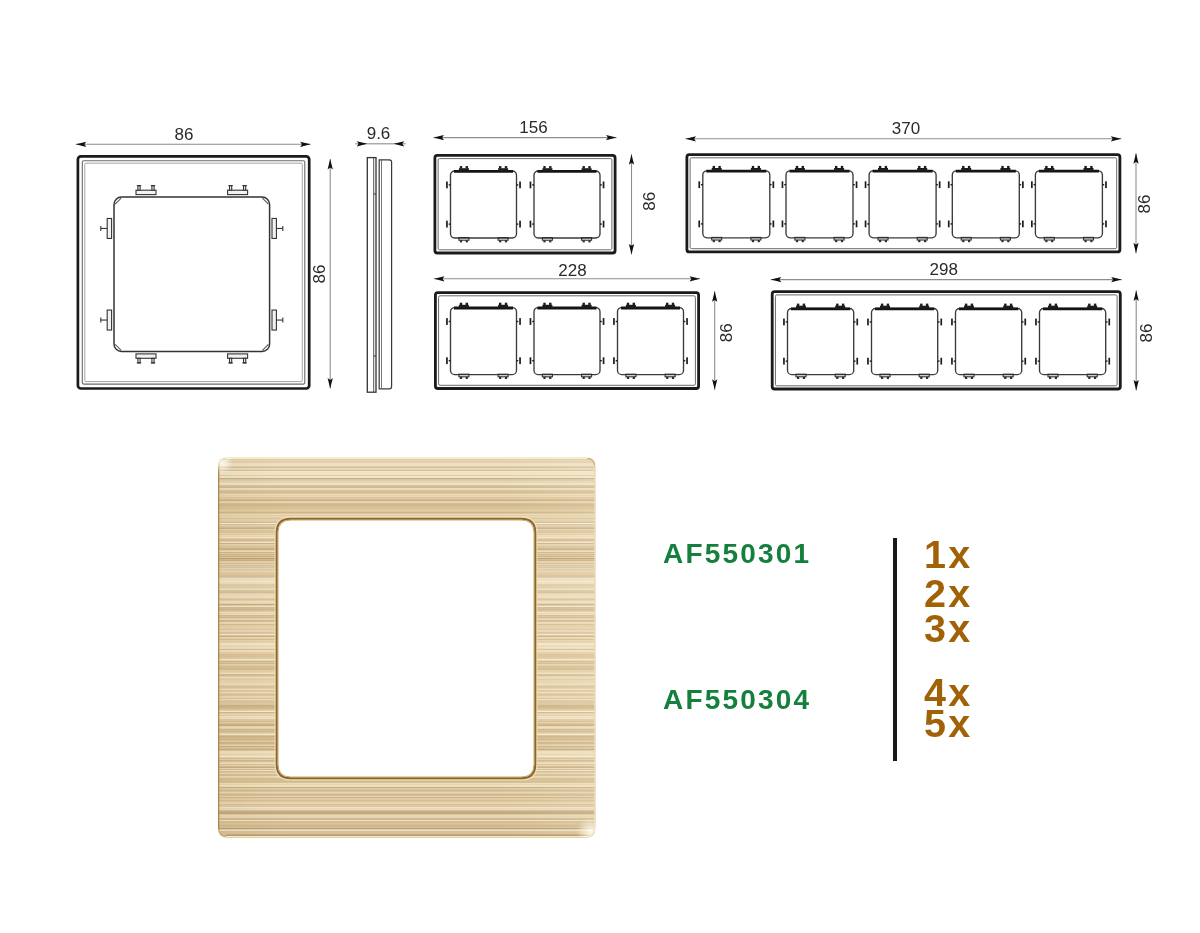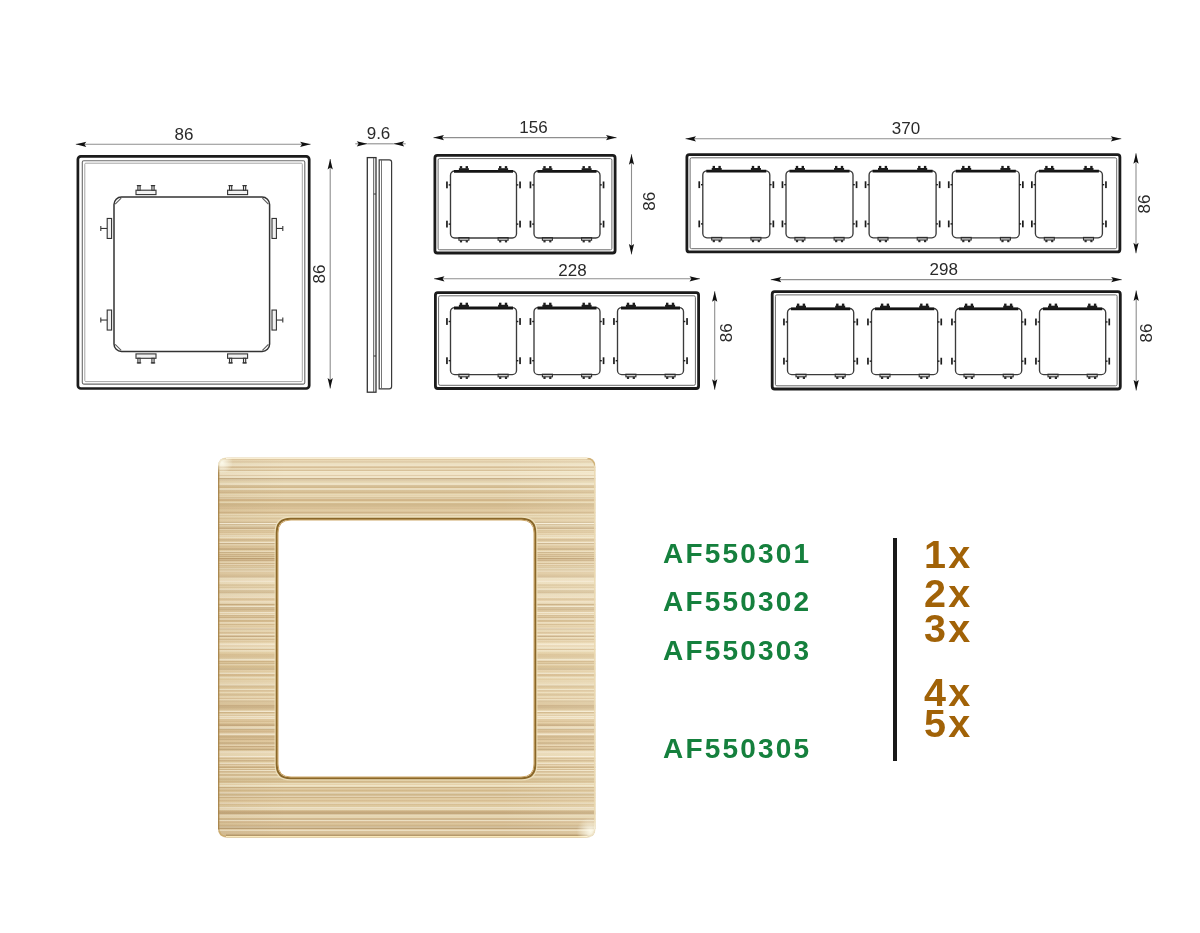--- a/index.html
+++ b/index.html
@@ -831,27 +831,25 @@
 <path d="M291,520 L521,520 Q534,520 534,533 L534,764 Q534,777 521,777 L291,777 Q278,777 278,764 L278,533 Q278,520 291,520 Z" stroke="#c79d58" stroke-width="0.9"></path>
 </g>
 </svg>
 
 <div class="divider"></div>
 
 <div class="code" style="top:534.3px">AF550301</div>
 
 <div class="mult" style="top:534.3px">1x</div>
 
-<div class="code" style="top:581.8px">AF550302</div>
 
 <div class="mult" style="top:573px">2x</div>
 
-<div class="code" style="top:630.9px">AF550303</div>
 
 <div class="mult" style="top:608px">3x</div>
 
+<div class="code" style="top:680px">AF550304</div>
 
 <div class="mult" style="top:672px">4x</div>
 
-<div class="code" style="top:729px">AF550305</div>
 
 <div class="mult" style="top:703px">5x</div>
 </div>
 
 </body></html>

